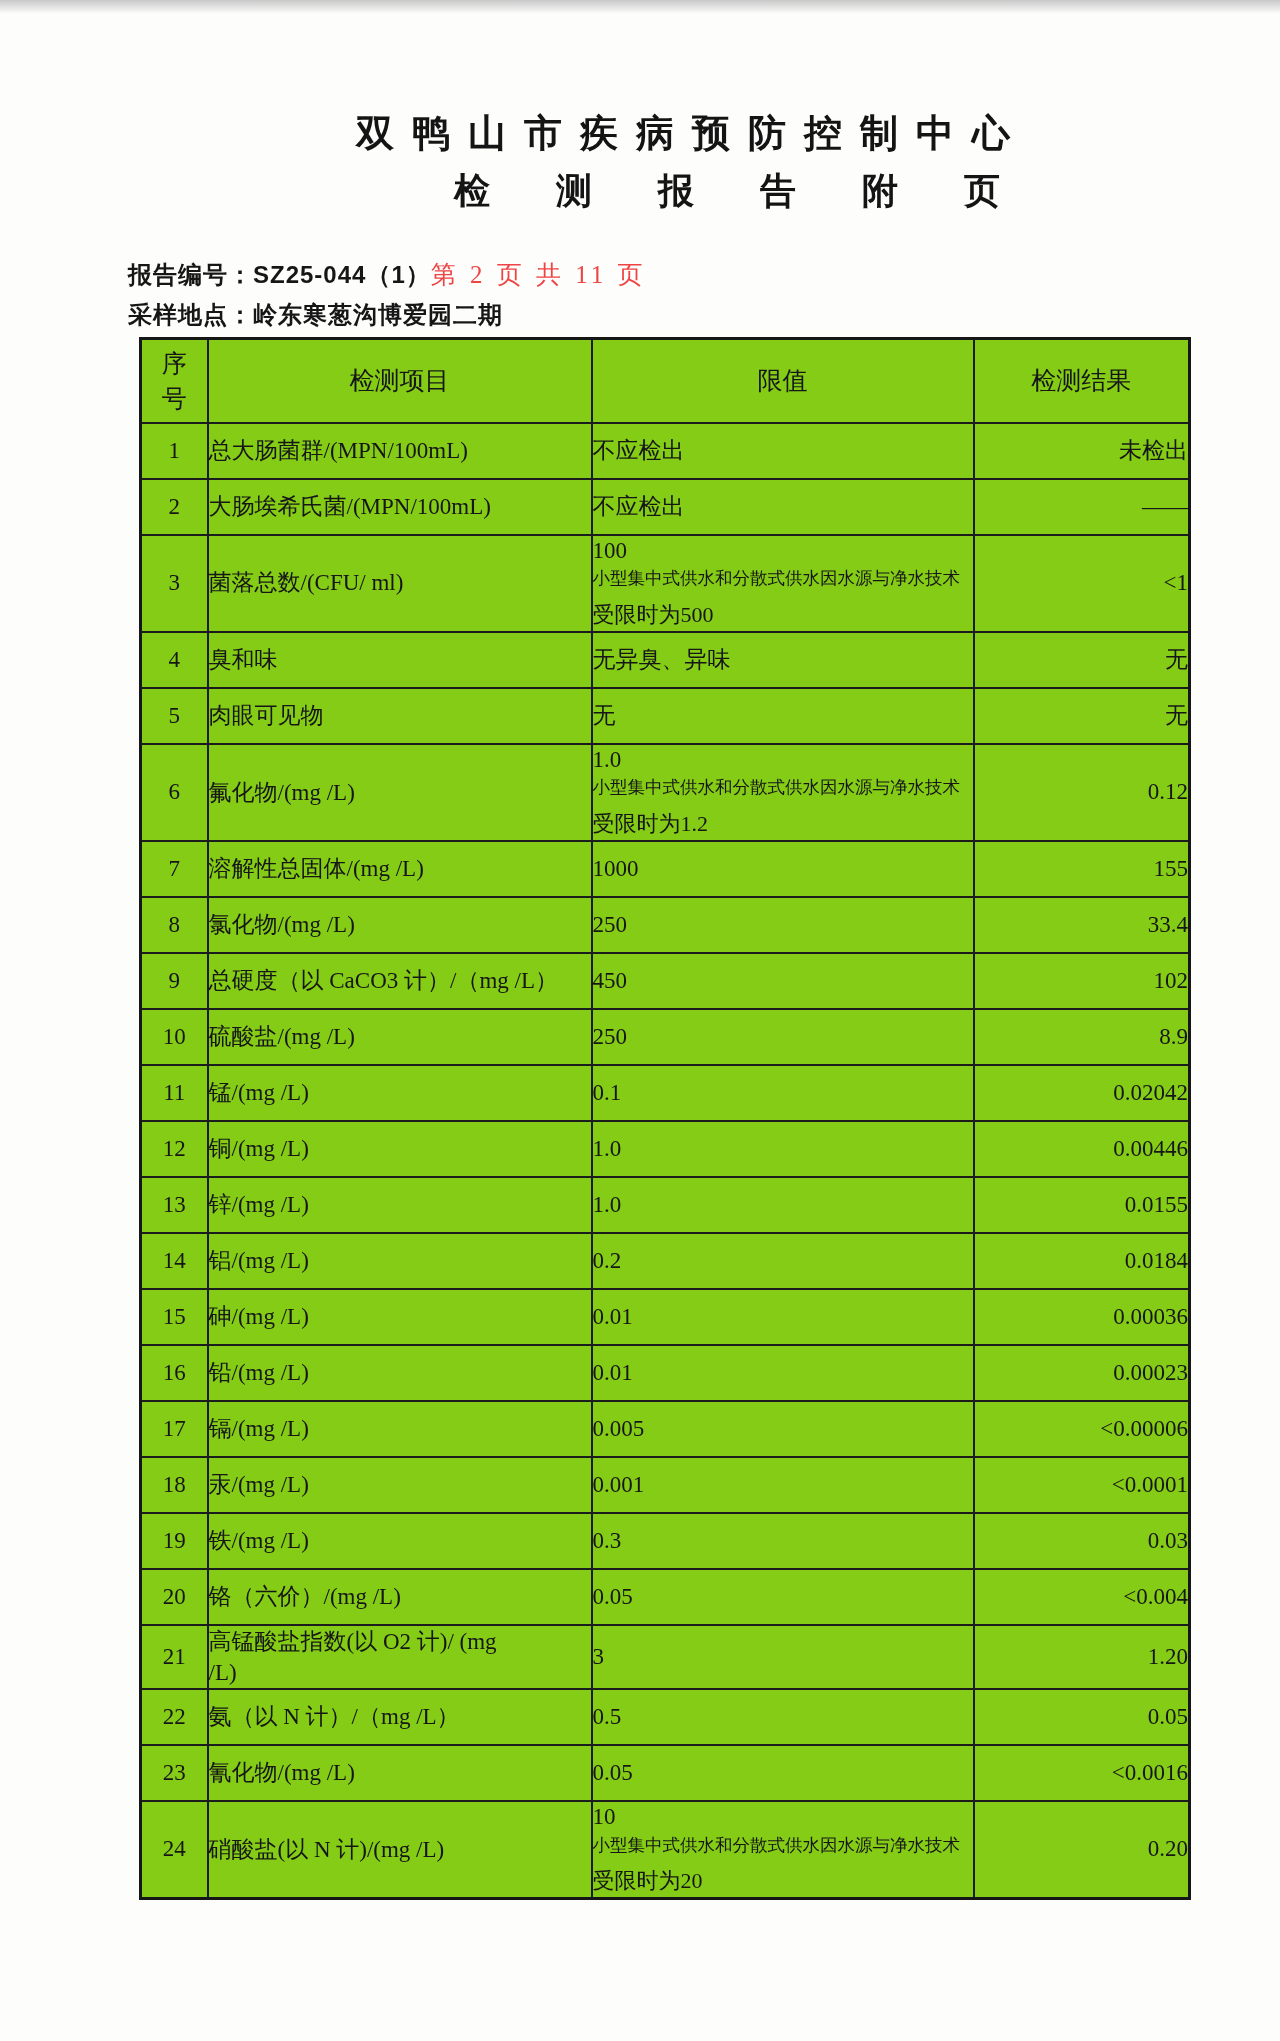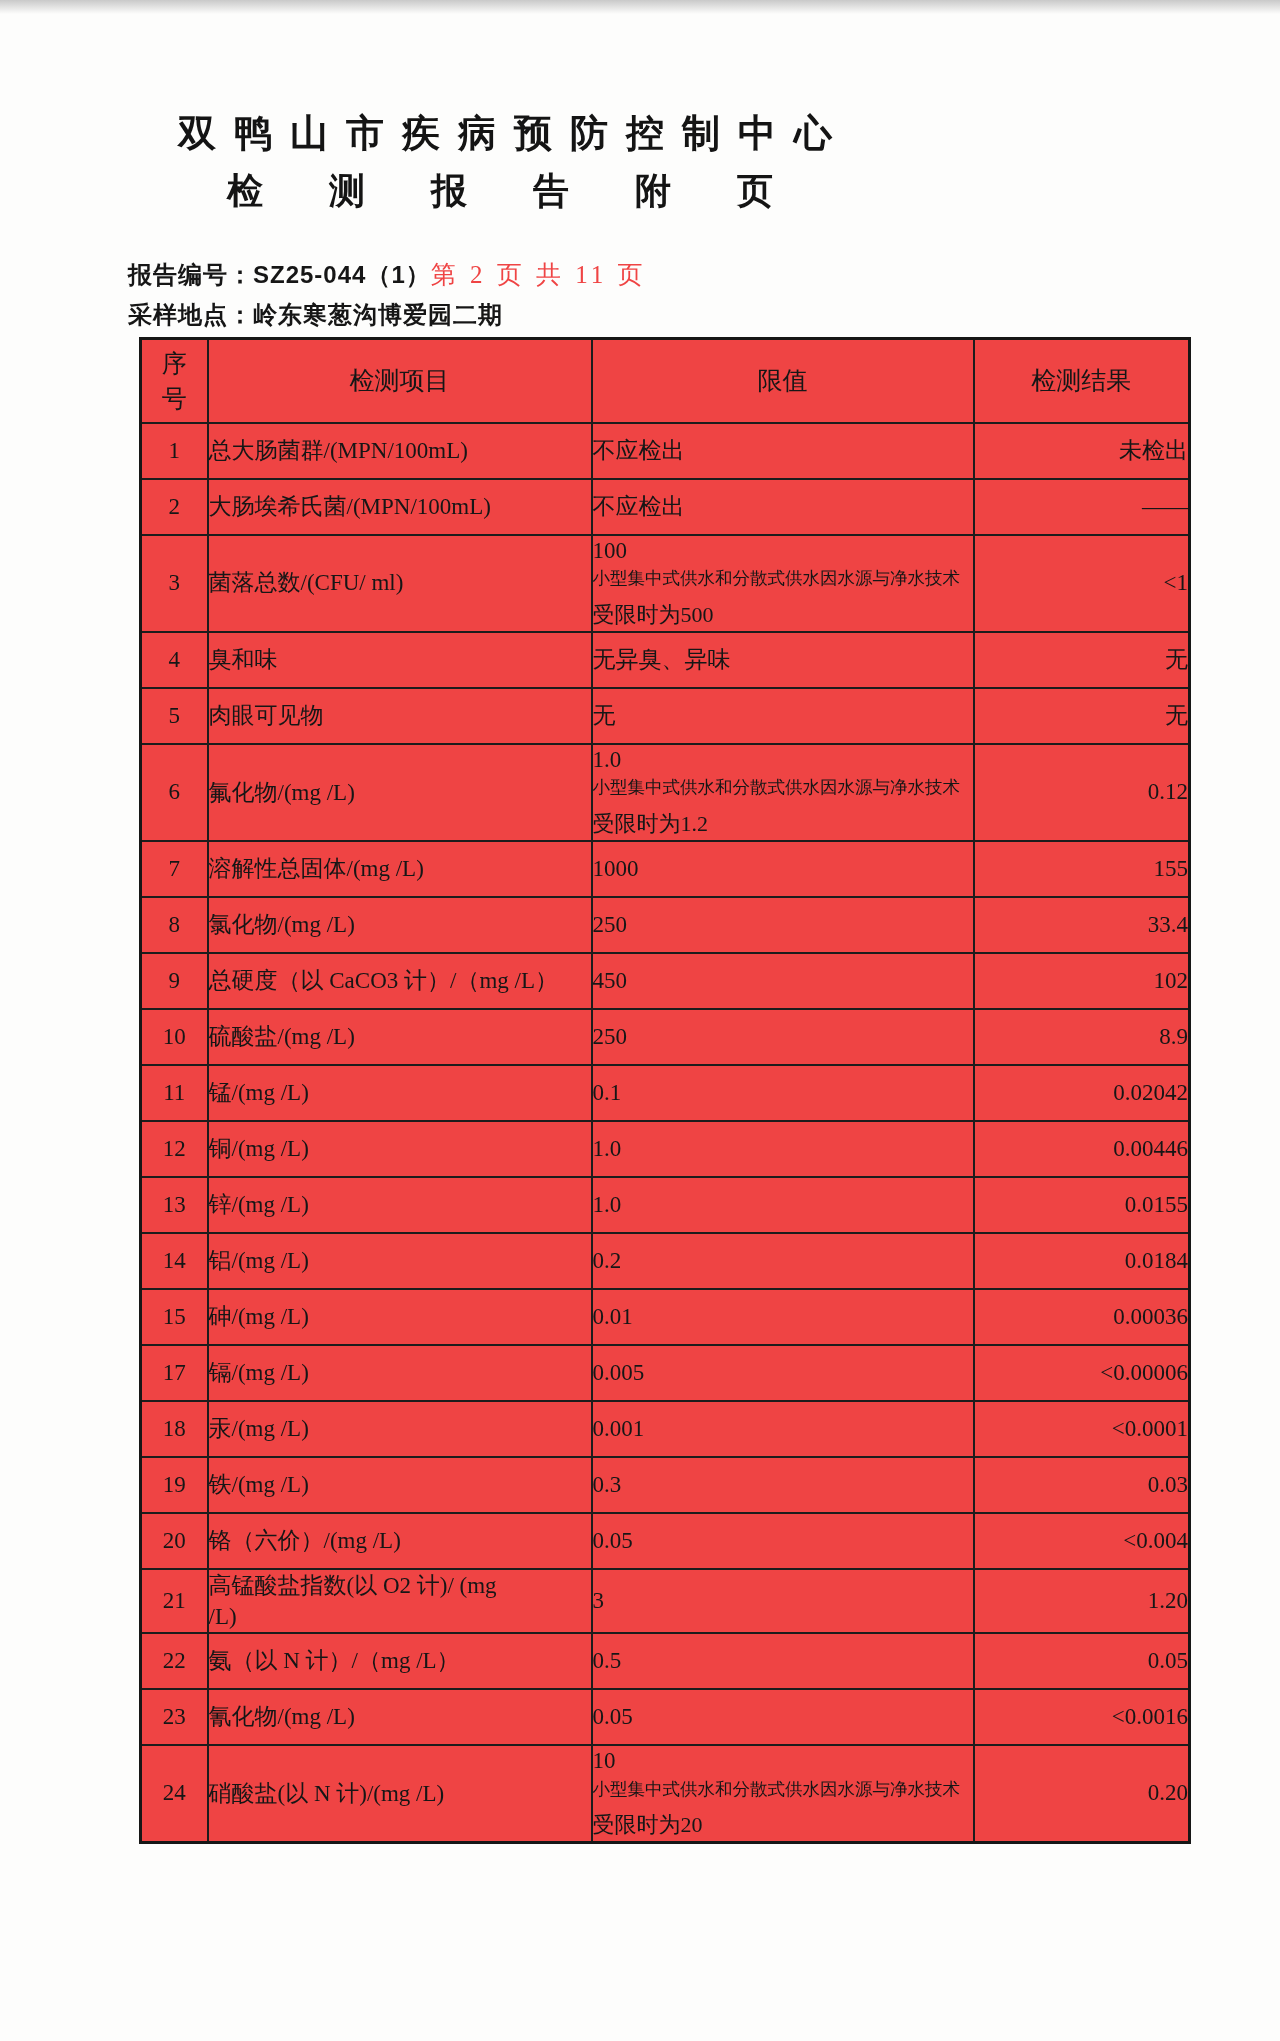--- a/index.html
+++ b/index.html
@@ -9,21 +9,21 @@
     font-family:"Liberation Serif","DejaVu Serif",serif;
     color:#171717;
     position:relative;
     overflow:hidden;
   }
   .scan-top{
     position:absolute;left:0;top:0;width:1280px;height:14px;
     background:linear-gradient(to bottom,#c9c9c9,rgba(250,250,250,0));
   }
   .titles{
-    position:absolute;left:0;top:108px;width:1028px;text-align:center;
+    position:absolute;left:0;top:108px;width:1028px;text-align:right;
   }
   .title1{
     font-family:"Liberation Sans","DejaVu Sans",sans-serif;
     font-weight:700;font-size:38px;letter-spacing:18px;
     color:#141414;white-space:nowrap;
   }
   .title2{
     font-family:"Liberation Sans","DejaVu Sans",sans-serif;
     font-weight:700;font-size:36px;letter-spacing:28px;
     margin-top:8px;color:#141414;white-space:nowrap;
@@ -40,21 +40,21 @@
     font-size:25px;letter-spacing:4px;color:#ef4444;
   }
   .sampling{
     font-family:"Liberation Sans","DejaVu Sans",sans-serif;
     font-weight:700;font-size:24px;letter-spacing:1px;color:#161616;
     margin-top:8px;
   }
   table.results{
     position:absolute;left:139px;top:337px;
     width:1049px;border-collapse:collapse;table-layout:fixed;
-    background:#ef4444;
+    background:#84cc16;
   }
   table.results th,table.results td{
     border:2.4px solid #1c1c1c;
     padding:0;
     color:#161616;
   }
   table.results{border:3px solid #161616;}
   thead tr{height:84px;}
   th{font-weight:400;font-size:25px;vertical-align:middle;text-align:center;}
   .th-no span{display:inline-block;width:27px;word-break:break-all;line-height:1.4;}
@@ -239,20 +239,29 @@
       <tr>
     <td class="c-no"><span>15</span></td>
     <td class="c-item"><span>砷/(mg /L)</span></td>
     <td class="c-limit">
       <div class="limit-main">0.01</div>
 
     </td>
     <td class="c-result"><span>0.00036</span></td>
   </tr>
       <tr>
+    <td class="c-no"><span>16</span></td>
+    <td class="c-item"><span>铅/(mg /L)</span></td>
+    <td class="c-limit">
+      <div class="limit-main">0.01</div>
+
+    </td>
+    <td class="c-result"><span>0.00023</span></td>
+  </tr>
+      <tr>
     <td class="c-no"><span>17</span></td>
     <td class="c-item"><span>镉/(mg /L)</span></td>
     <td class="c-limit">
       <div class="limit-main">0.005</div>
 
     </td>
     <td class="c-result"><span>&lt;0.00006</span></td>
   </tr>
       <tr>
     <td class="c-no"><span>18</span></td>

